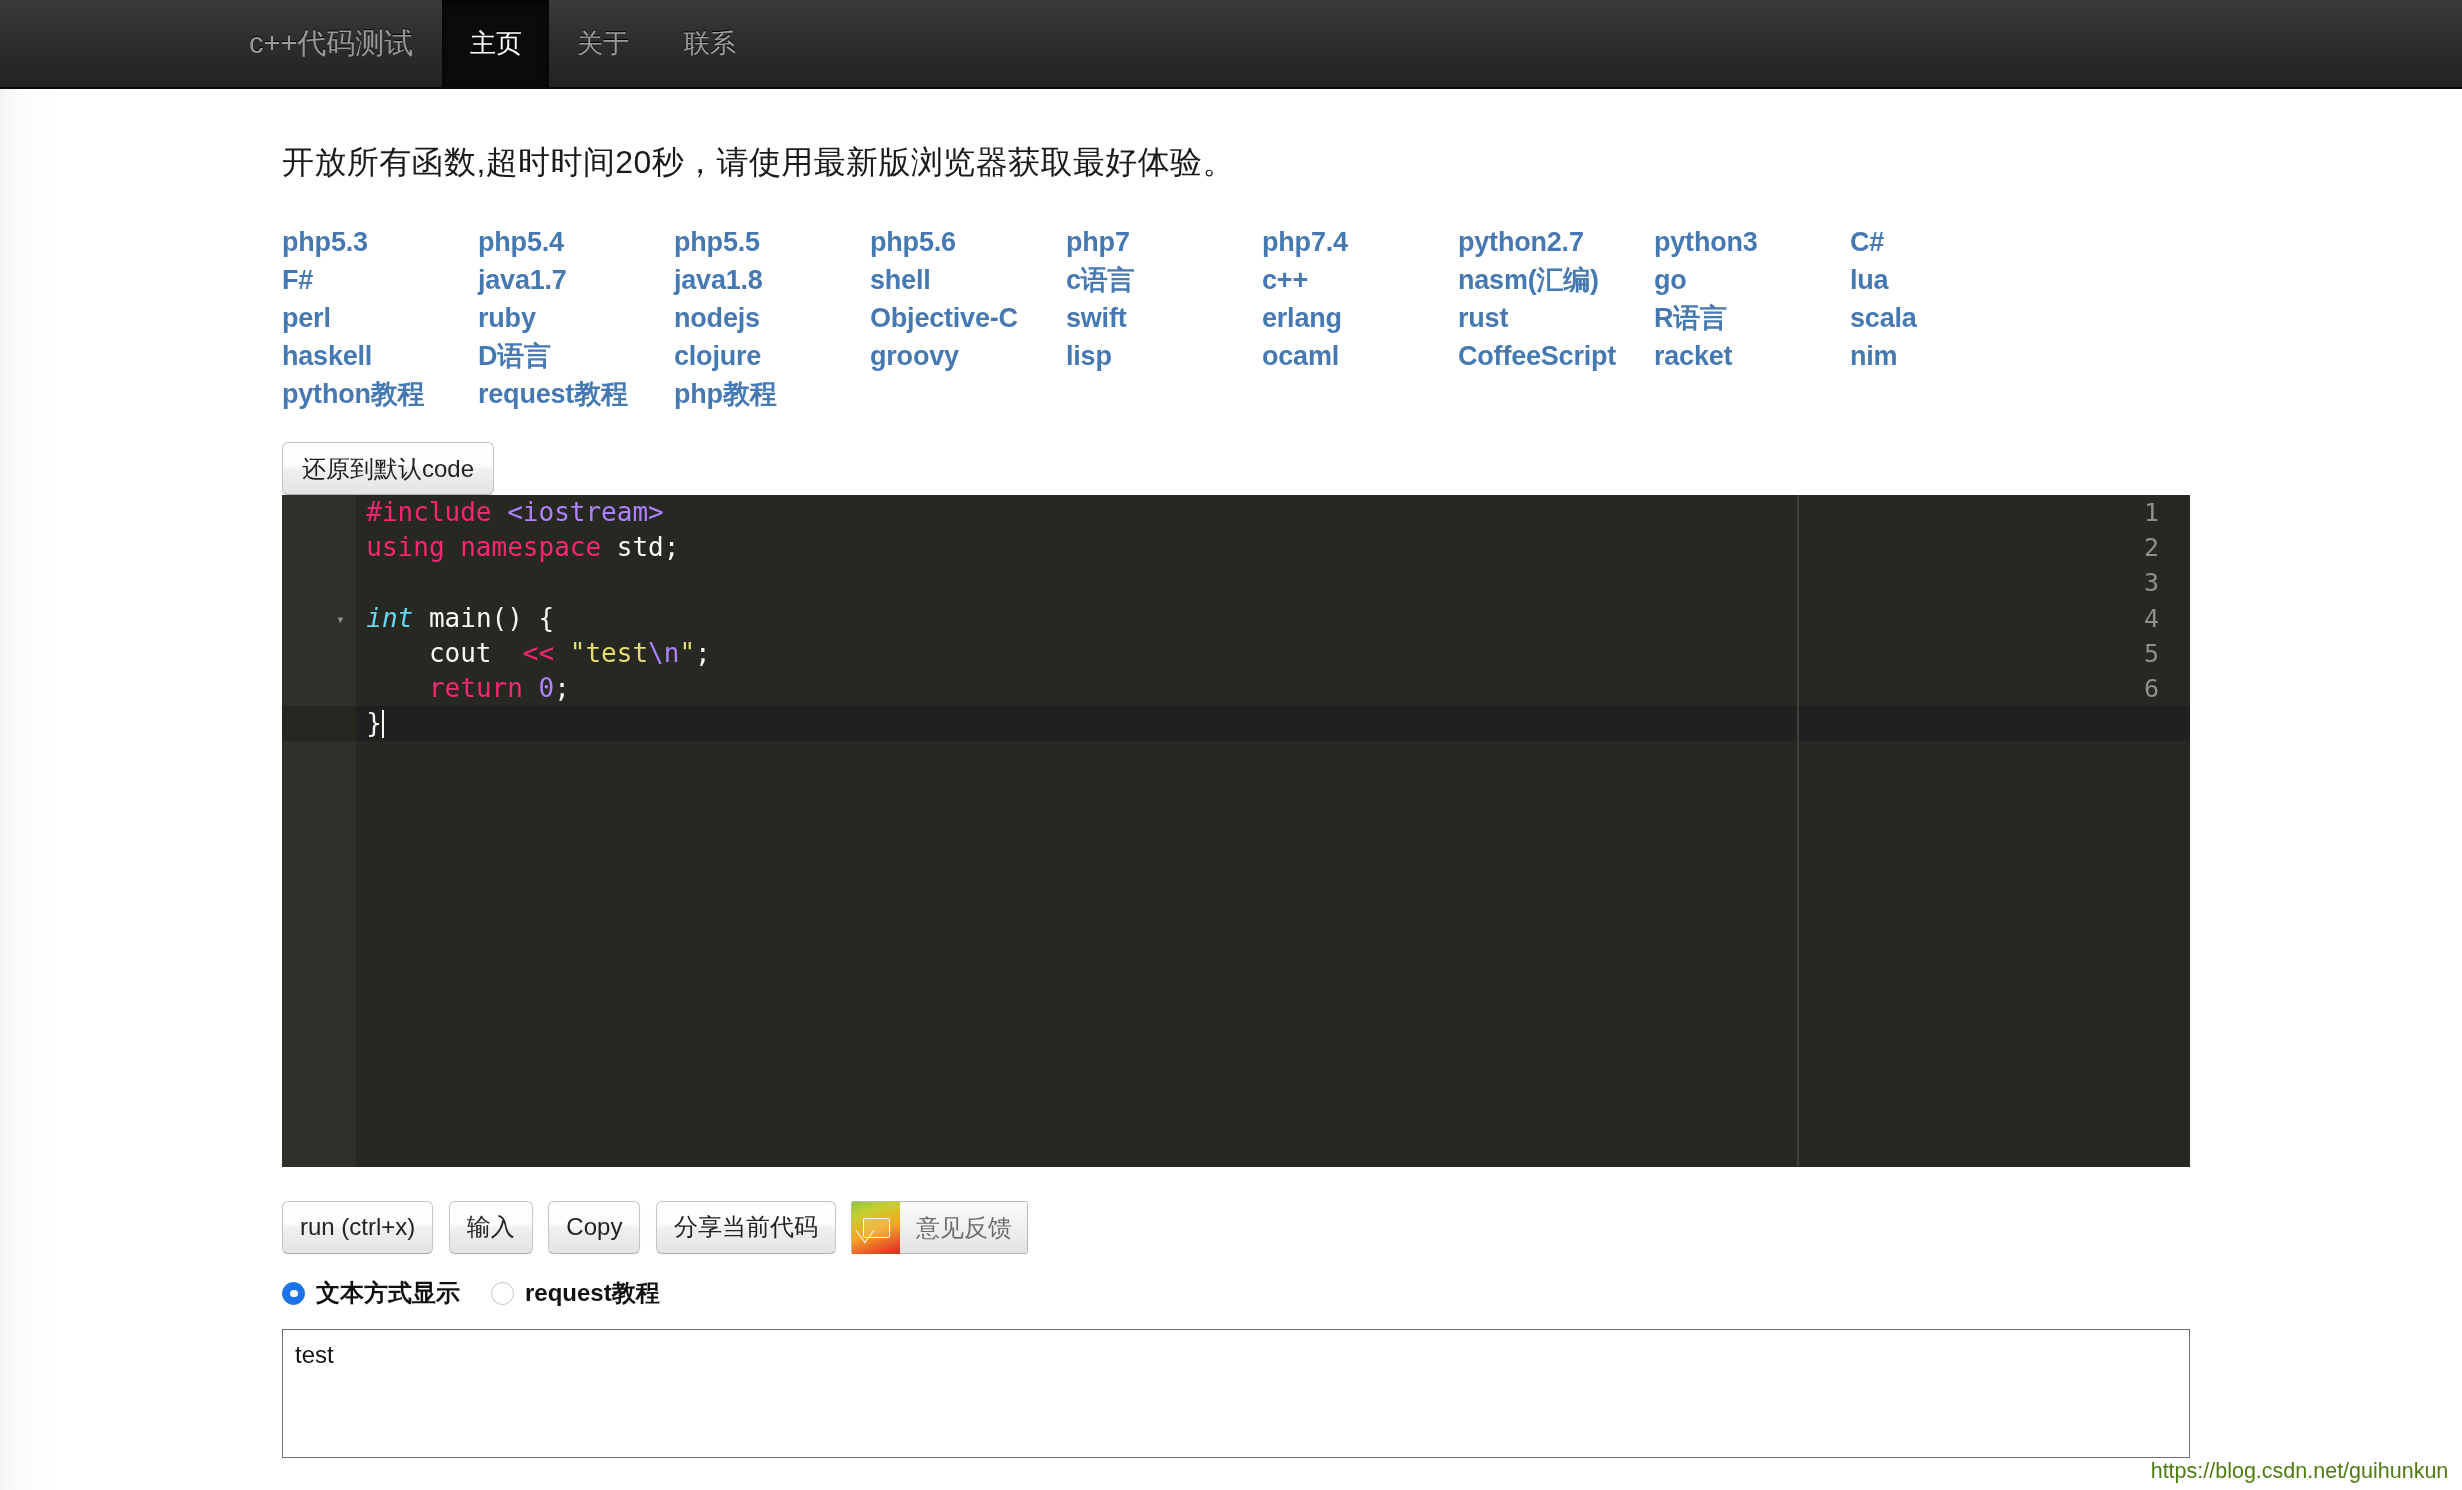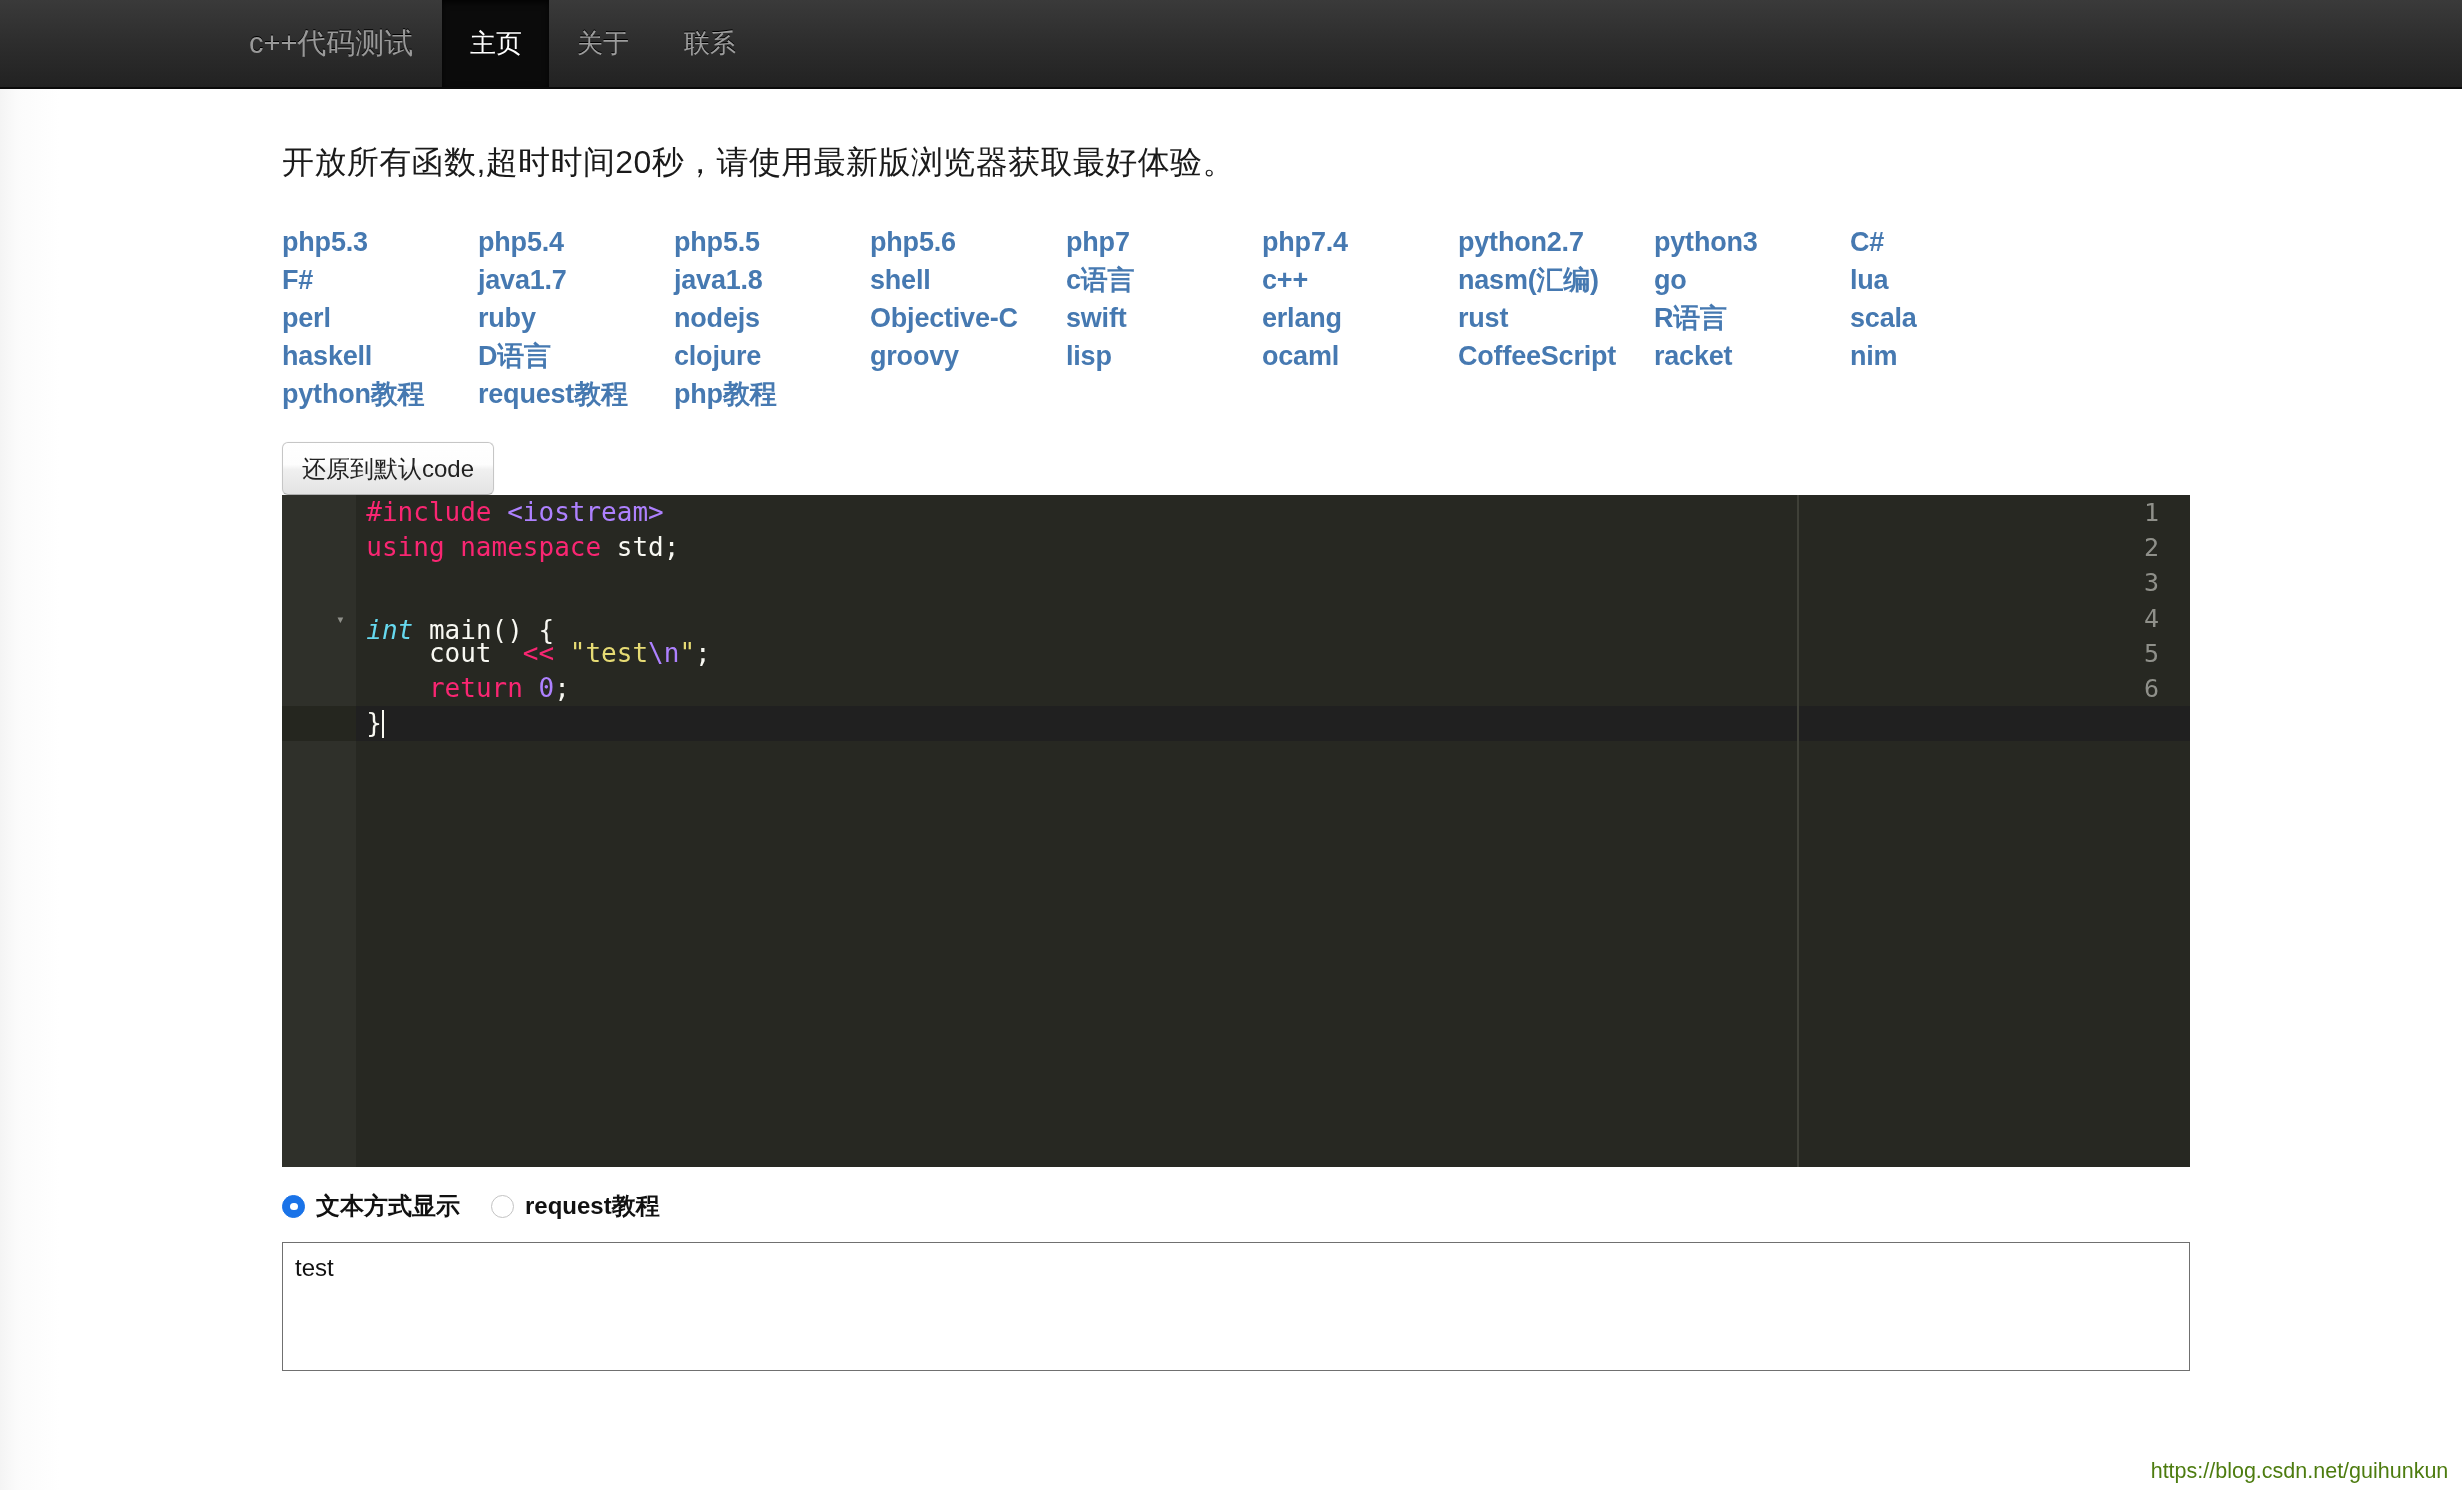--- a/index.html
+++ b/index.html
@@ -410,27 +410,39 @@
     <div class="gutter-num" style="top:176px">6</div>
     <div class="gutter-num" style="top:211px">7</div>
 
     <div class="code-area">
       <div class="active-line"></div>
       <div class="print-margin"></div>
 
       <div class="code-line" style="top:0px;left:10.3px"><span class="tk-pink">#include</span> <span class="tk-purple">&lt;iostream&gt;</span></div>
       <div class="code-line" style="top:35px;left:10.3px"><span class="tk-pink">using namespace</span> <span class="tk-white">std;</span></div>
       <div class="code-line" style="top:70px;left:10.3px"></div>
-      <div class="code-line" style="top:118px;left:10.3px"><span class="tk-cyan">int</span> <span class="tk-white">main() {</span></div>
+      <div class="code-line" style="top:106px;left:10.3px"><span class="tk-cyan">int</span> <span class="tk-white">main() {</span></div>
       <div class="code-line" style="top:141px;left:10.3px"><span class="tk-white">    cout  </span><span class="tk-pink">&lt;&lt;</span> <span class="tk-yellow">"test</span><span class="tk-purple">\n</span><span class="tk-yellow">"</span><span class="tk-white">;</span></div>
       <div class="code-line" style="top:176px;left:10.3px"><span class="tk-white">    </span><span class="tk-pink">return</span> <span class="tk-purple">0</span><span class="tk-white">;</span></div>
       <div class="code-line" style="top:211px;left:10.3px"><span class="tk-white">}</span><span class="cursor"></span></div>
     </div>
   </div>
 
+  <div class="action-bar">
+    <button class="btn">run (ctrl+x)</button>
+    <button class="btn">输入</button>
+    <button class="btn">Copy</button>
+    <button class="btn">分享当前代码</button>
+    <div class="feedback-btn">
+      <span class="feedback-icon">
+          <span class="env"></span>
+        </span>
+      <span class="feedback-label">意见反馈</span>
+    </div>
+  </div>
 
   <div class="radio-row">
     <span class="radio-dot on"></span>
     <span class="radio-label">文本方式显示</span>
     <span class="radio-dot off"></span>
     <span class="radio-label">request教程</span>
   </div>
 
   <div class="output-box">test</div>
 

